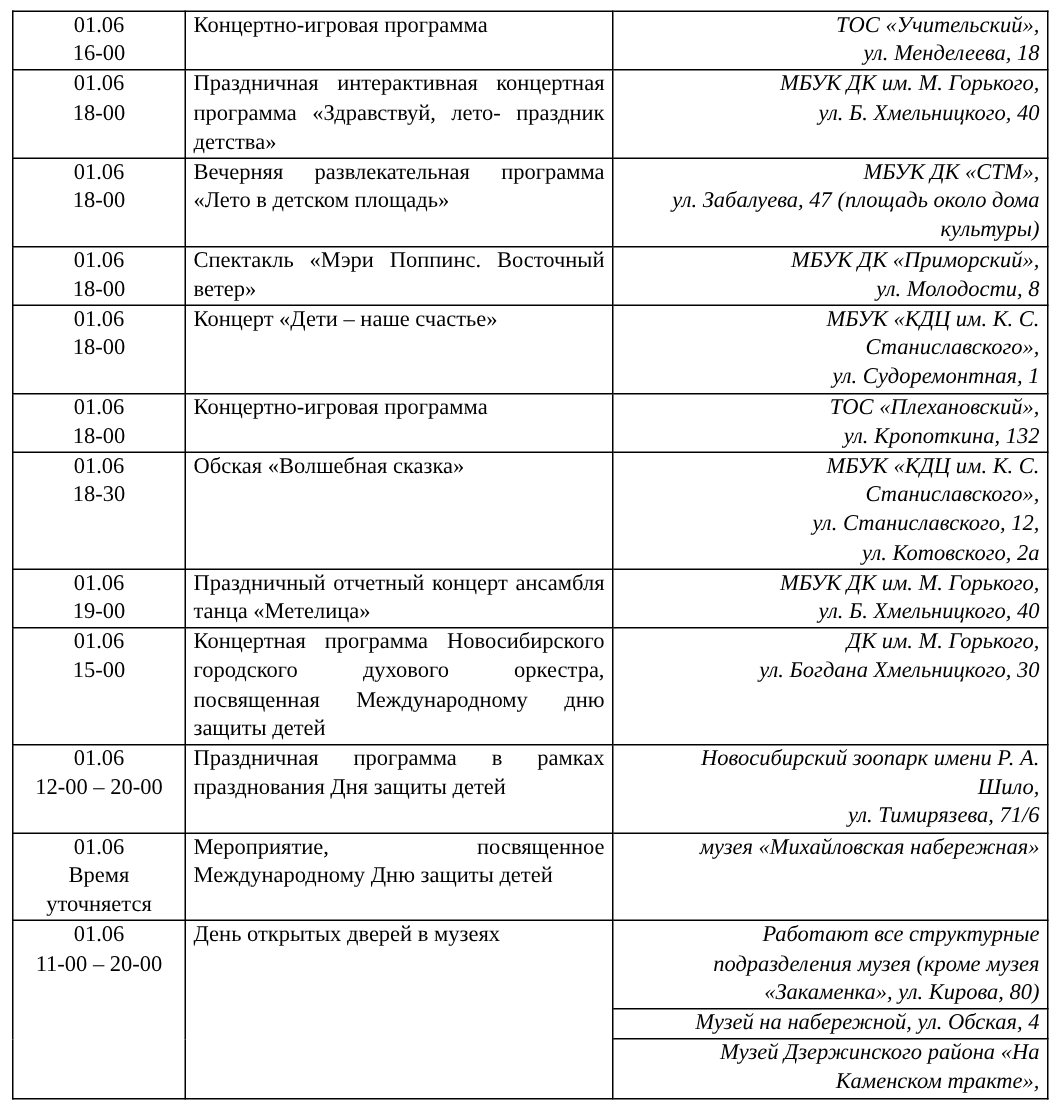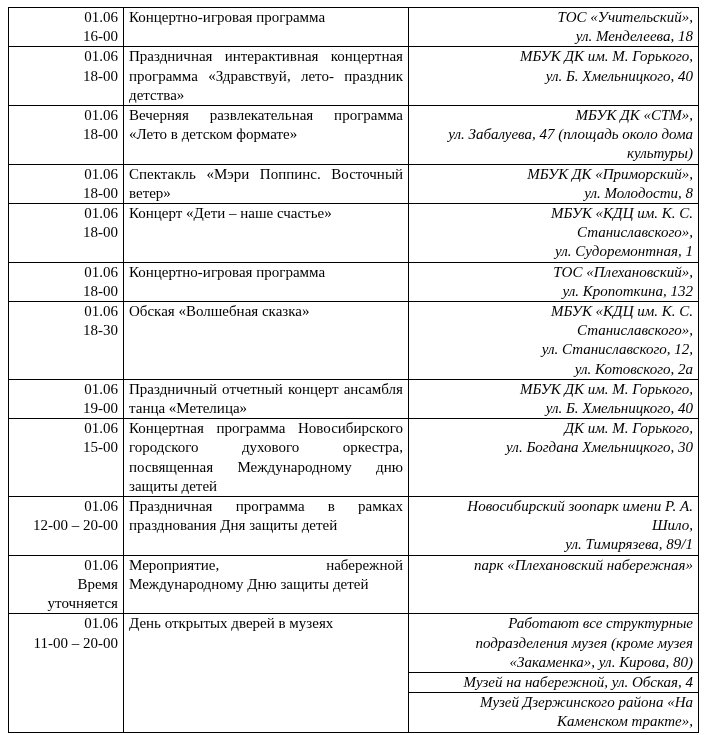--- a/index.html
+++ b/index.html
@@ -26,21 +26,21 @@
     line-height: 19.2px;
     color: #000000;
   }
   table.schedule td {
     border: 1.4px solid #000000;
     vertical-align: top;
     padding: 0 5px;
     overflow: hidden;
   }
   td.c1 {
-    text-align: right;
+    text-align: center;
     white-space: pre-line;
     padding: 0 2px;
   }
   td.c2 {
     text-align: justify;
     margin-left: 12px;
   }
   td.c3 {
     text-align: right;
     white-space: pre-line;
@@ -68,21 +68,21 @@
       <tr>
         <td class="c1">01.06
 18-00</td>
         <td class="c2">Праздничная интерактивная концертная программа «Здравствуй, лето- праздник детства»</td>
         <td class="c3">МБУК ДК им. М. Горького,
 ул. Б. Хмельницкого, 40</td>
       </tr>
       <tr>
         <td class="c1">01.06
 18-00</td>
-        <td class="c2">Вечерняя развлекательная программа «Лето в детском формате»</td>
+        <td class="c2">Вечерняя развлекательная программа «Лето в детском площадь»</td>
         <td class="c3">МБУК ДК «СТМ»,
 ул. Забалуева, 47 (площадь около дома культуры)</td>
       </tr>
       <tr>
         <td class="c1">01.06
 18-00</td>
         <td class="c2">Спектакль «Мэри Поппинс. Восточный ветер»</td>
         <td class="c3">МБУК ДК «Приморский»,
 ул. Молодости, 8</td>
       </tr>
@@ -123,27 +123,27 @@
         <td class="c2">Концертная программа Новосибирского городского духового оркестра, посвященная Международному дню защиты детей</td>
         <td class="c3">ДК им. М. Горького,
 ул. Богдана Хмельницкого, 30</td>
       </tr>
       <tr>
         <td class="c1">01.06
 12-00 – 20-00</td>
         <td class="c2">Праздничная программа в рамках празднования Дня защиты детей</td>
         <td class="c3">Новосибирский зоопарк имени Р. А.
 Шило,
-ул. Тимирязева, 89/1</td>
+ул. Тимирязева, 71/6</td>
       </tr>
       <tr>
         <td class="c1">01.06
 Время уточняется</td>
-        <td class="c2">Мероприятие, набережной Международному Дню защиты детей</td>
-        <td class="c3">парк «Плехановский набережная»</td>
+        <td class="c2">Мероприятие, посвященное Международному Дню защиты детей</td>
+        <td class="c3">музея «Михайловская набережная»</td>
       </tr>
       <tr>
         <td class="c1" rowspan="3">01.06
 11-00 – 20-00</td>
         <td class="c2" rowspan="3">День открытых дверей в музеях</td>
         <td class="c3">Работают все структурные
 подразделения музея (кроме музея
 «Закаменка», ул. Кирова, 80)</td>
       </tr>
       <tr>

